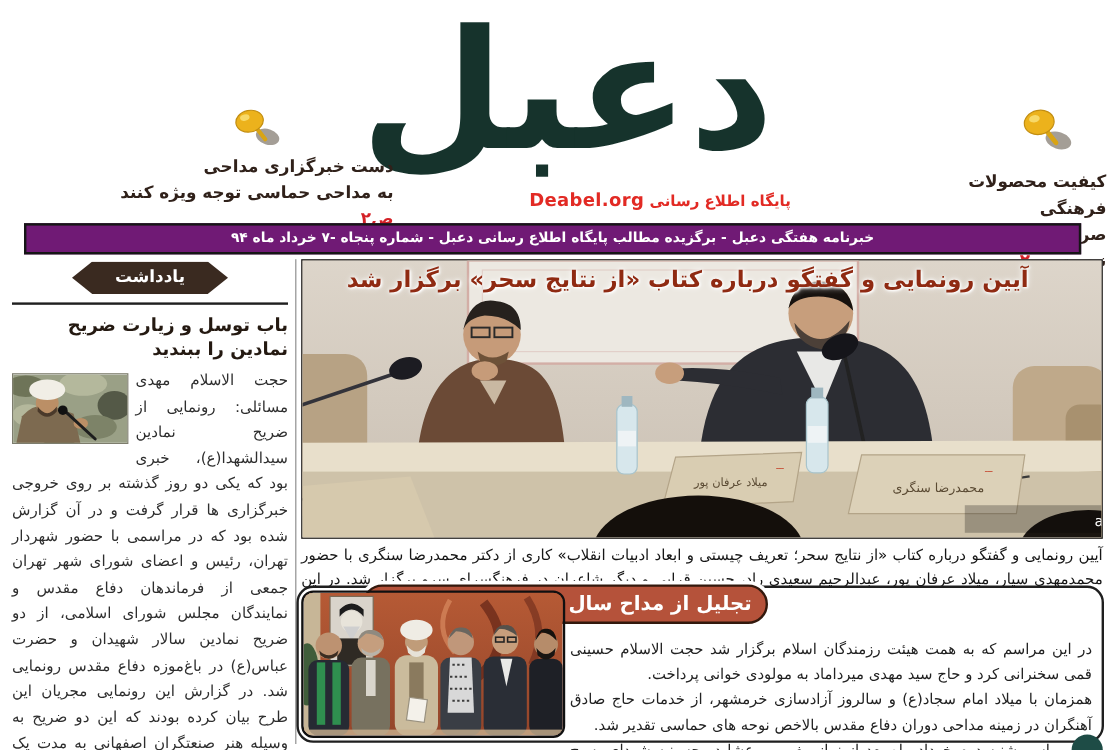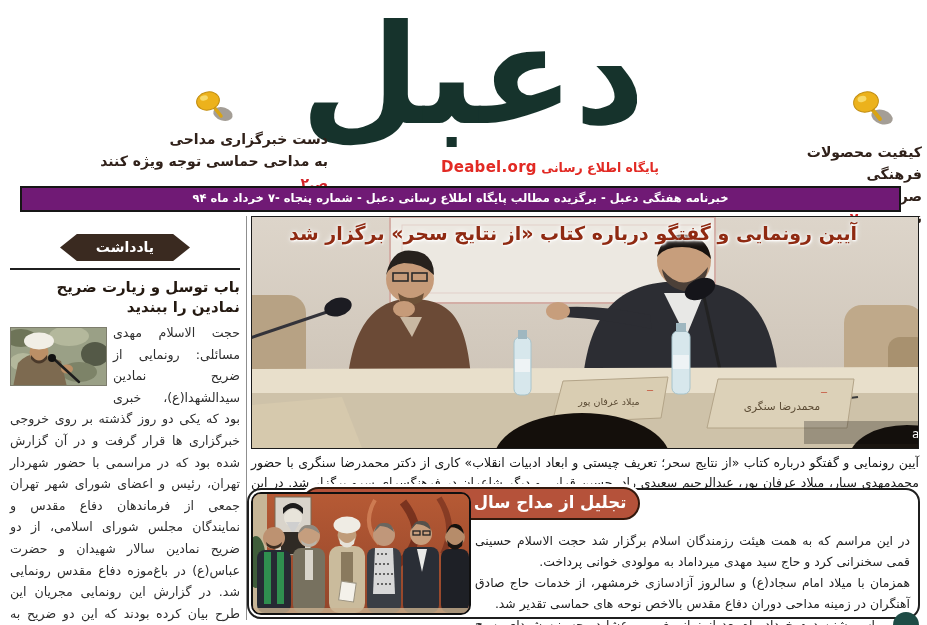--- a/index.html
+++ b/index.html
@@ -28,21 +28,21 @@
   .pin-right { top:90px;  left:852px; }
   .issue-bar {
     position:absolute; top:186px; left:20px; width:881px; height:26px;
     background:#701a75; border:2px solid #161616; color:#ffffff;
     font-size:11.5px; font-weight:bold; text-align:center; line-height:21px; direction:rtl;
   }
   
   .vdivider { position:absolute; top:216px; left:246px; width:1px; height:404px; background:#8f8f8f; }
   .note-col { position:absolute; top:216px; left:10px; width:230px; direction:rtl; }
   .note-badge {
-    width:130px; height:27px; margin:18px auto 0 auto; background:#3a2a20; color:#fff;
+    width:130px; height:27px; margin:2px auto 0 auto; background:#3a2a20; color:#fff;
     font-size:14px; font-weight:bold; text-align:center; line-height:27px;
     clip-path:polygon(0% 50%, 13% 0%, 87% 0%, 100% 50%, 87% 100%, 13% 100%);
   }
   .note-rule { height:2px; background:#1f1f1f; margin-top:7px; }
   .note-headline { margin-top:7px; font-size:15px; font-weight:bold; color:#241911; text-align:right; line-height:20px; }
   .note-body { margin-top:5px; font-size:12.6px; line-height:21.6px; color:#2e2e2e; text-align:justify; }
   .note-photo { float:left; width:97px; height:59px; margin:5px 6px 3px 0; border:1px solid #7d7d6d; overflow:hidden; }
   
   .photo-box {
     position:absolute; top:216px; left:251px; width:668px; height:233px;

